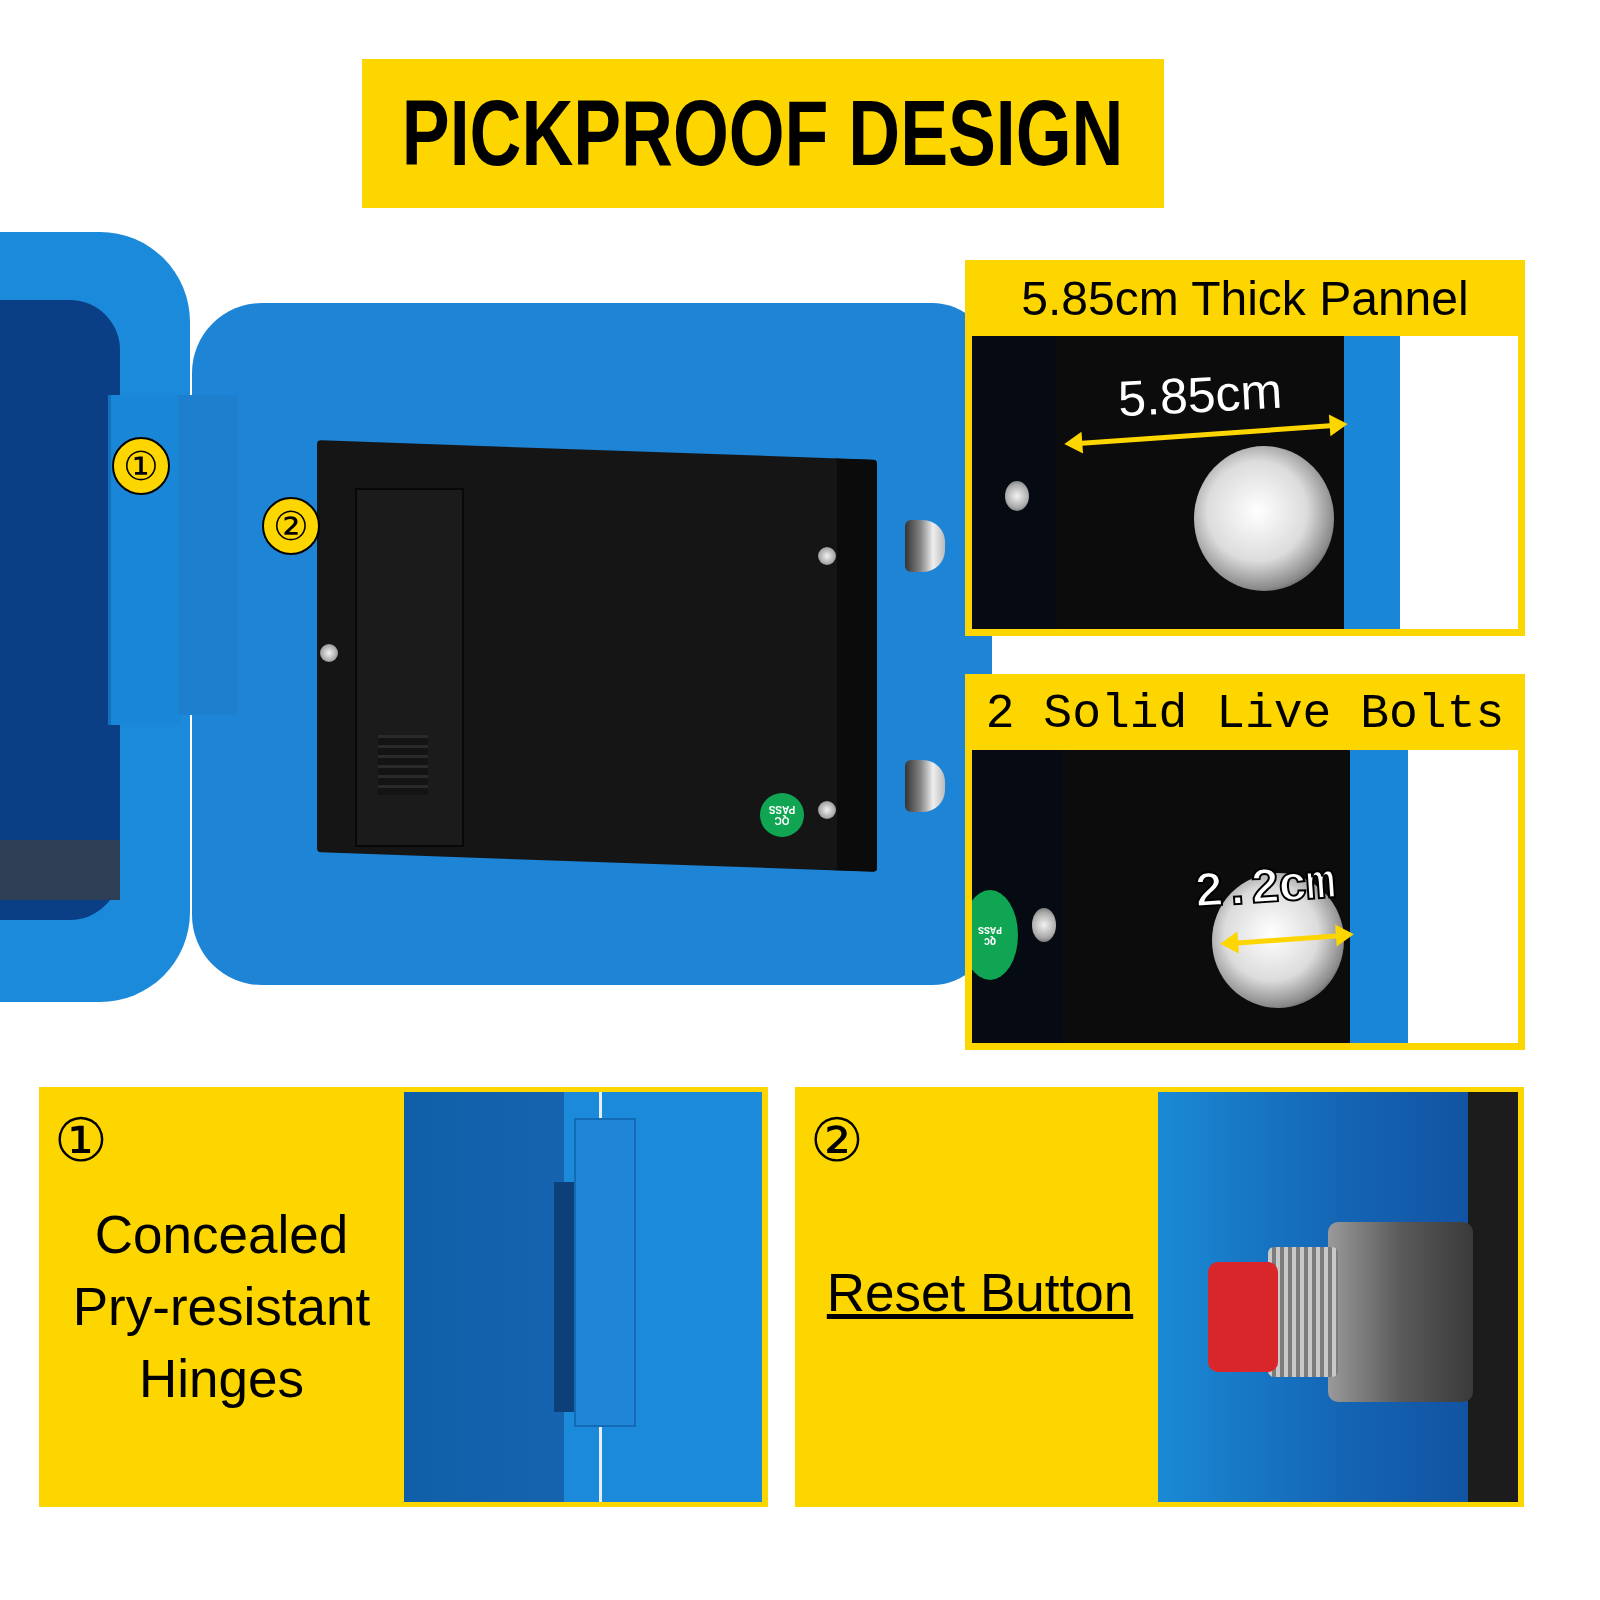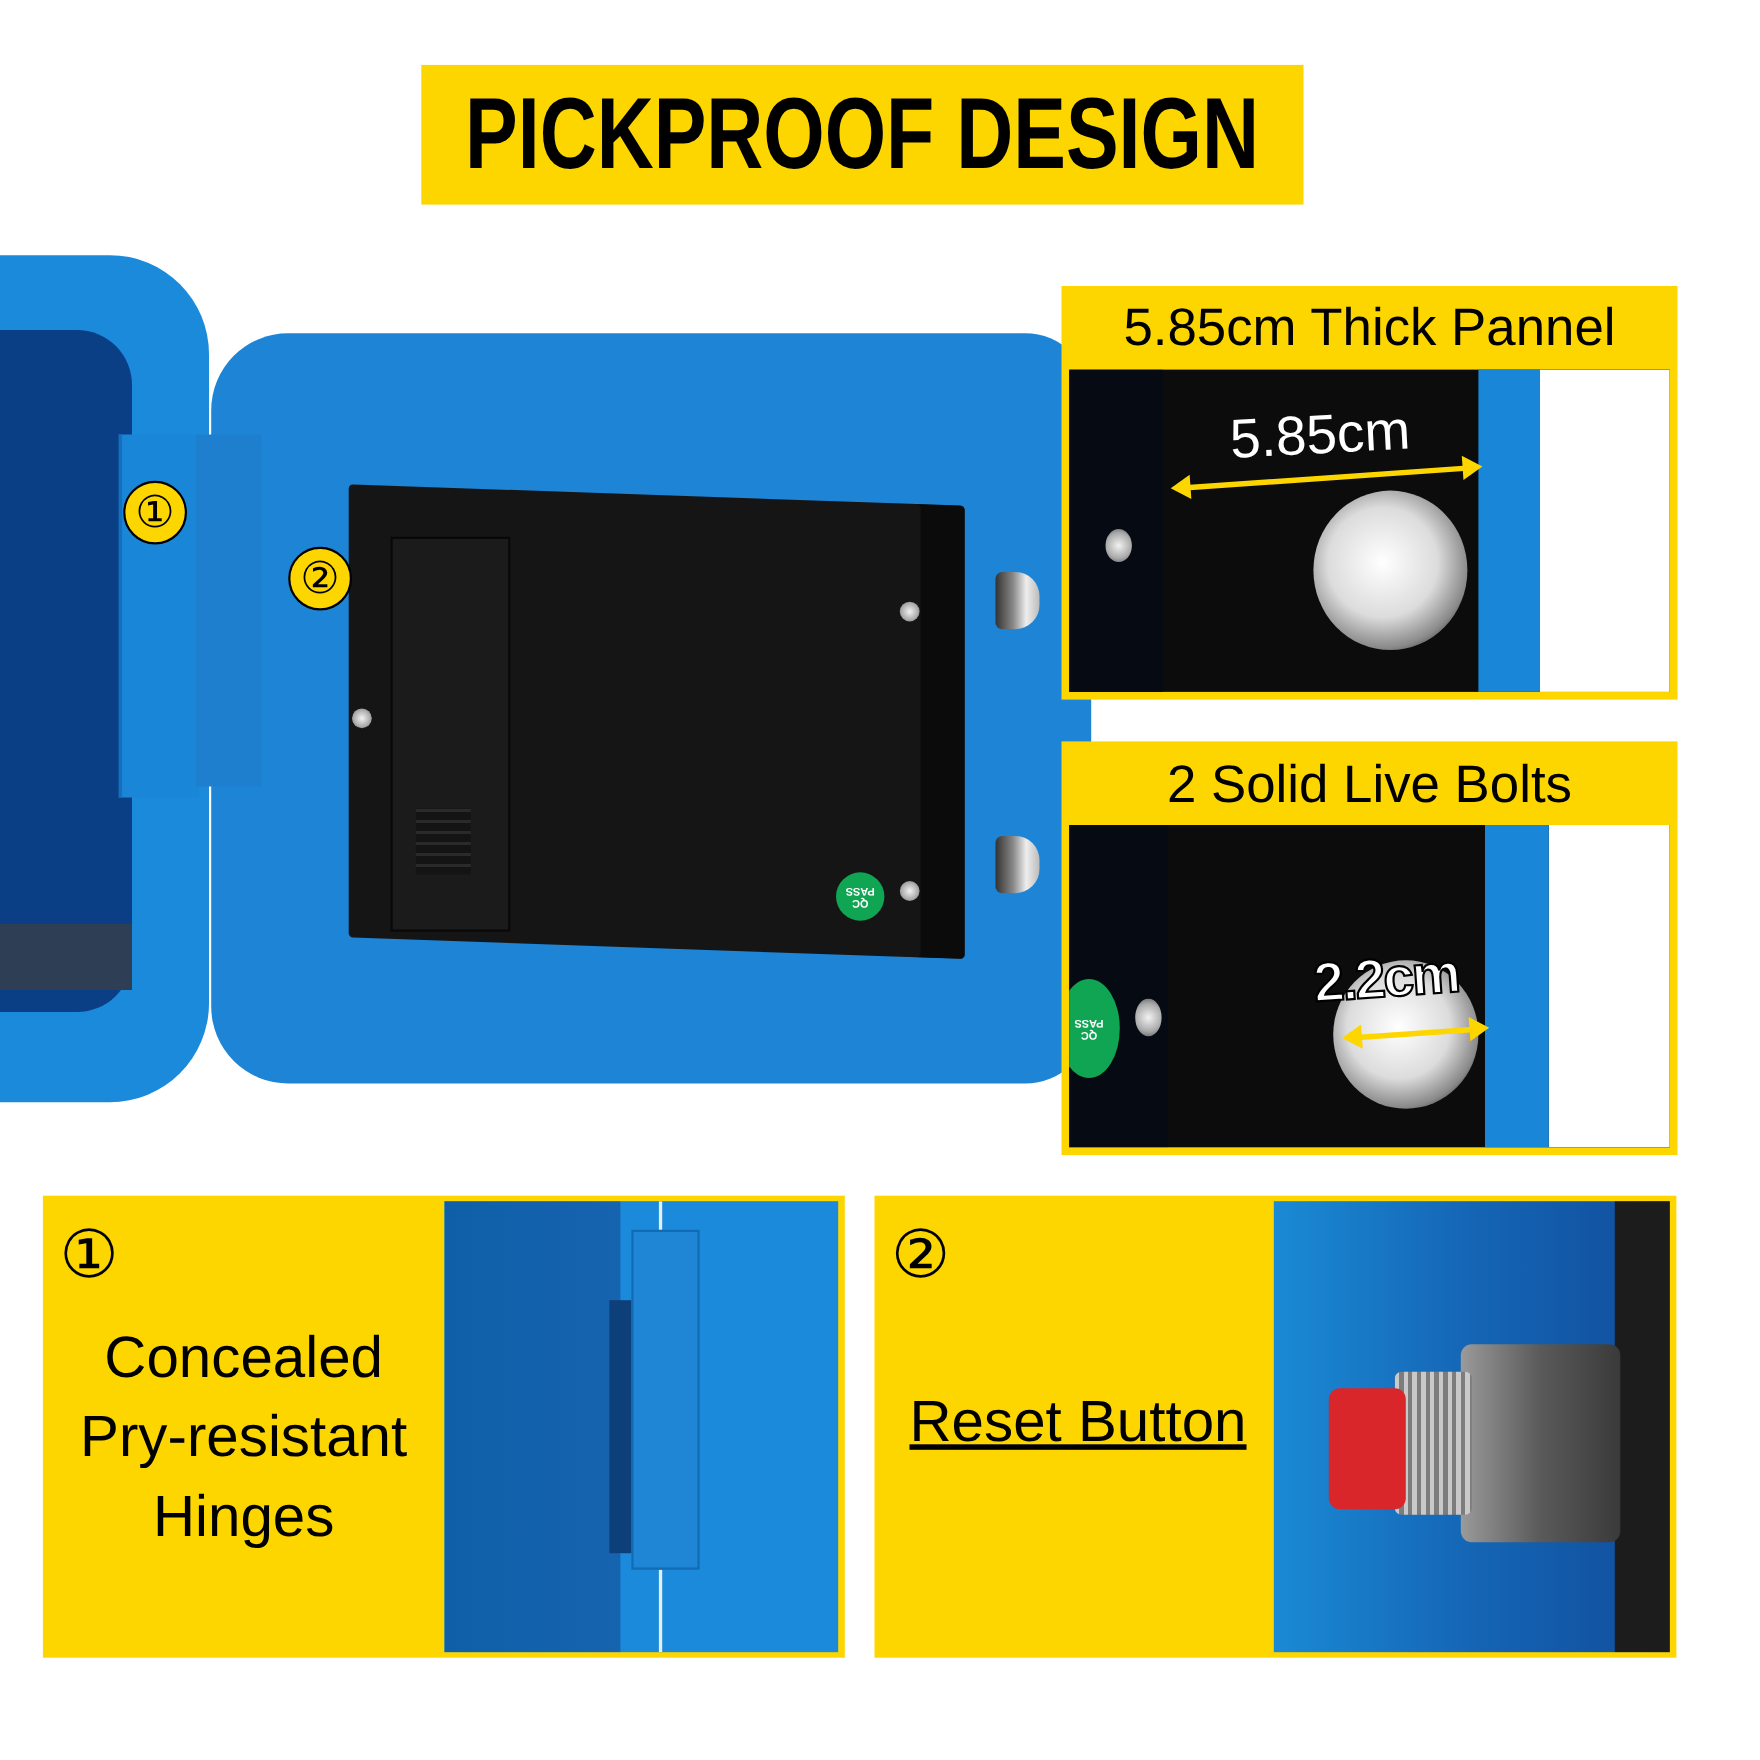--- a/index.html
+++ b/index.html
@@ -1,20 +1,20 @@
 <!DOCTYPE html>
 <html><head>
 <meta charset="utf-8">
 <style>
   html, body { margin:0; padding:0; }
   body { width:1600px; height:1600px; background:#ffffff; position:relative; overflow:hidden; font-family:"Liberation Sans", sans-serif; }
   .abs { position:absolute; }
 
   
-  .title-banner { left:383px; top:59px; width:802px; height:127px; background:#FDD600; display:flex; align-items:center; justify-content:center; }
+  .title-banner { left:362px; top:59px; width:802px; height:149px; background:#FDD600; display:flex; align-items:center; justify-content:center; }
   .title-text { font-family:"Liberation Sans", sans-serif; font-weight:700; font-size:92px; color:#000; letter-spacing:0px; transform:scaleX(0.78); white-space:nowrap; }
 
   
   .safe-body { left:-40px; top:232px; width:230px; height:770px; background:#1C8ADB; border-radius:0 90px 90px 0; }
   .safe-body-inner { left:-40px; top:300px; width:160px; height:620px; background:#0A3F86; border-radius:0 50px 50px 0; }
   .safe-carpet { left:0; top:840px; width:120px; height:60px; background:#2d3e55; }
   .door { left:192px; top:303px; width:800px; height:682px; background:#1E84D6; border-radius:70px 60px 60px 70px; }
   .hinge { left:108px; top:395px; width:70px; height:330px; background:#1A86D8; border-left:3px solid #1570BB; }
   .hinge2 { left:178px; top:395px; width:60px; height:320px; background:#1e7fcf; }
   .lockbox { left:317px; top:450px; width:560px; height:412px; background:#151515; border-radius:4px; box-shadow: inset -40px 0 0 #0b0b0b; transform:skewY(2deg); }
@@ -93,21 +93,21 @@
     <div class="photo-white" style="left:428px;top:0;width:118px;height:293px;"></div>
     <div class="photo-blue-edge" style="left:372px;top:0;width:56px;height:293px;"></div>
     <div class="abs" style="left:0;top:0;width:85px;height:293px;background:#060a12;"></div>
     <div class="abs screw" style="left:33px;top:145px;width:24px;height:30px;"></div>
     <div class="big-bolt" style="left:222px;top:110px;width:140px;height:145px;"></div>
     <div class="arrow" style="left:106px;top:96px;width:256px;transform:rotate(-4deg);"></div>
     <div class="dim-label" style="left:146px;top:30px;transform:rotate(-3deg);">5.85cm</div>
   </div>
 </div>
 
-<div class="abs panel" style="left:965px;top:674px;width:560px;height:376px;">
+<div class="abs panel" style="left:965px;top:674px;width:560px;height:376px;font-family:Liberation Mono, monospace;">
   <div class="panel-head" style="height:76px;line-height:80px;">2 Solid Live Bolts</div>
   <div class="panel-photo" style="left:7px;top:76px;width:546px;height:293px;">
     <div class="photo-white" style="left:436px;top:0;width:110px;height:293px;"></div>
     <div class="photo-blue-edge" style="left:378px;top:0;width:58px;height:293px;"></div>
     <div class="abs" style="left:0;top:0;width:90px;height:293px;background:#060a12;"></div>
     <div class="abs qc-badge" style="left:-10px;top:140px;width:56px;height:90px;border-radius:50%;">
       <div>
         <div>QC</div>
         <div>PASS</div>
       </div>

